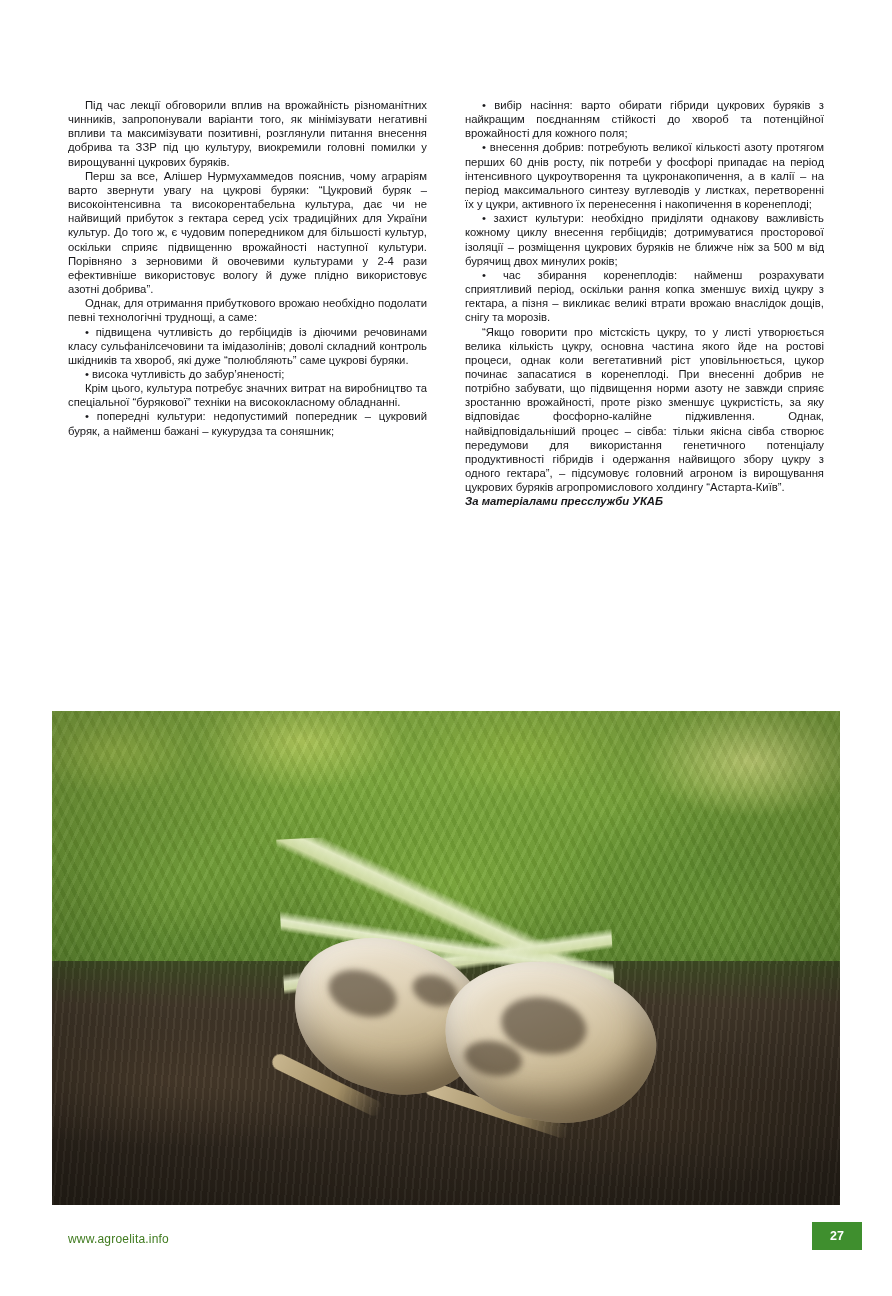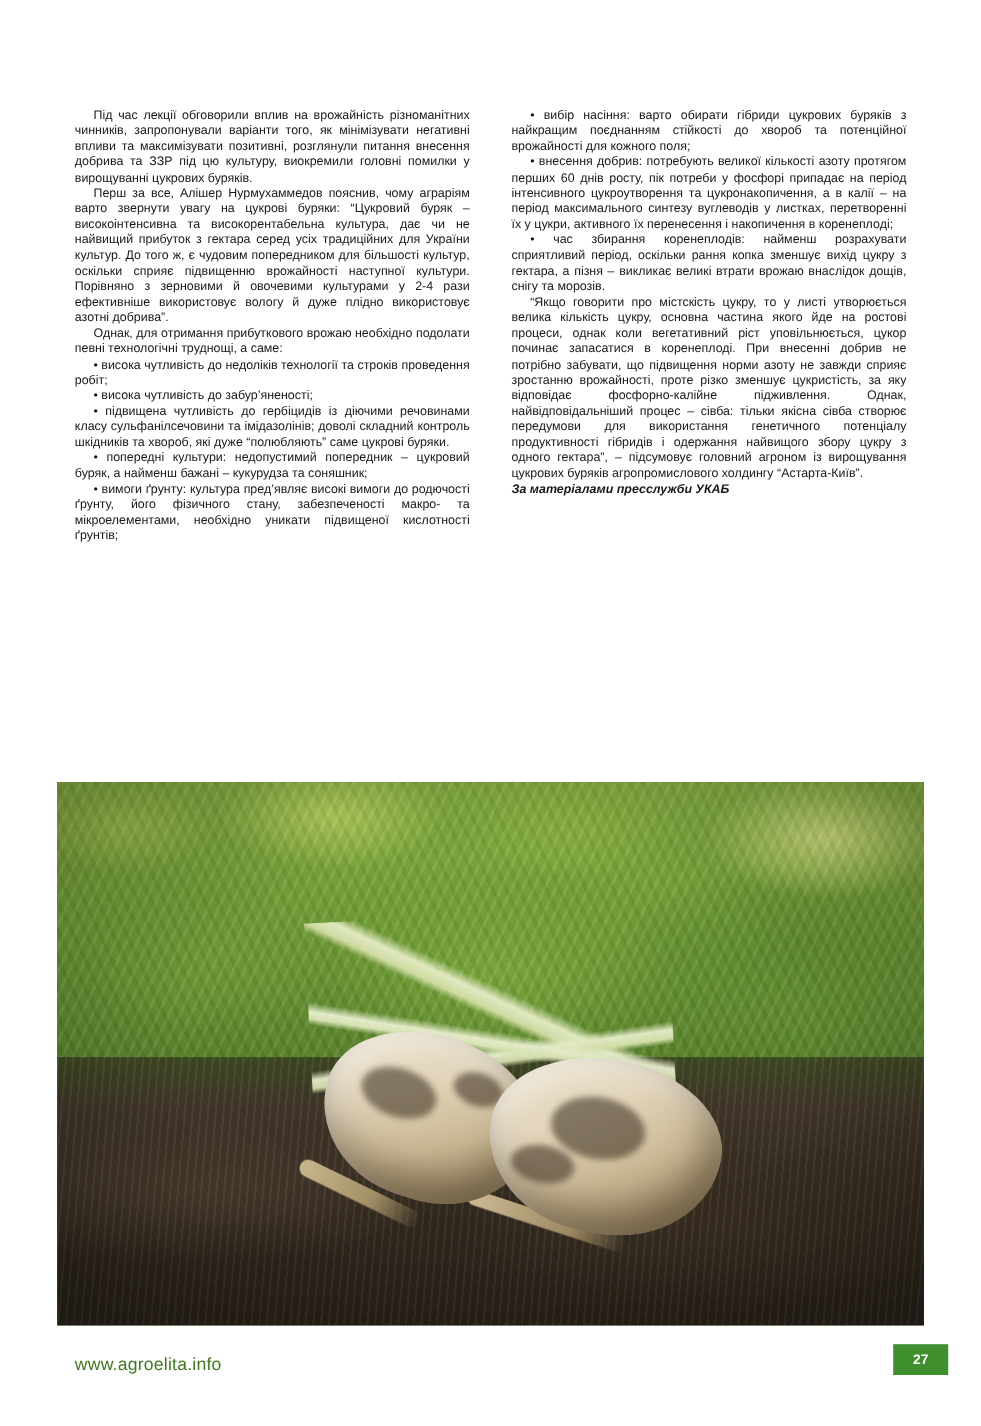--- a/index.html
+++ b/index.html
@@ -139,21 +139,21 @@
     background: linear-gradient(90deg,#cdbb95 0%, #9d8a62 65%, rgba(120,102,70,0) 100%); border-radius: 10px; filter: blur(.6px);}
   .ph-vignette {
     position: absolute;
     left: 0; top: 0; width: 788px; height: 494px;
     background: radial-gradient(ellipse 520px 330px at 394px 247px, rgba(0,0,0,0) 55%, rgba(0,0,0,0.22) 100%);
   }
   .footer-url {
     position: absolute;
     left: 68px;
     top: 1232px;
-    font-size: 16px;
+    font-size: 12px;
     color: #3f7a1e;
     letter-spacing: .2px;
   }
   .page-badge {
     position: absolute;
     left: 812px;
     top: 1222px;
     width: 50px;
     height: 28px;
     background: #3f8f2e;
@@ -169,30 +169,30 @@
 <body>
 
 <div class="page">
 
   <div class="columns">
 
     <div class="col">
       <p class="indent">Під час лекції обговорили вплив на врожайність різноманітних чинників, запропонували варіанти того, як мінімізувати негативні впливи та максимізувати позитивні, розглянули питання внесення добрива та ЗЗР під цю культуру, виокремили головні помилки у вирощуванні цукрових буряків.</p>
       <p class="indent">Перш за все, Алішер Нурмухаммедов пояснив, чому аграріям варто звернути увагу на цукрові буряки: “Цукровий буряк – високоінтенсивна та високорентабельна культура, дає чи не найвищий прибуток з гектара серед усіх традиційних для України культур. До того ж, є чудовим попередником для більшості культур, оскільки сприяє підвищенню врожайності наступної культури. Порівняно з зерновими й овочевими культурами у 2-4 рази ефективніше використовує вологу й дуже плідно використовує азотні добрива”.</p>
       <p class="indent">Однак, для отримання прибуткового врожаю необхідно подолати певні технологічні труднощі, а саме:</p>
-      <p class="bullet">• висока чутливість до недоліків технології та строків проведення робіт;</p>
+      <p class="bullet">• підвищена чутливість до гербіцидів із діючими речовинами класу сульфанілсечовини та імідазолінів; доволі складний контроль шкідників та хвороб, які дуже “полюбляють” саме цукрові буряки.</p>
       <p class="bullet">• висока чутливість до забур’яненості;</p>
-      <p class="bullet">• підвищена чутливість до гербіцидів із діючими речовинами класу сульфанілсечовини та імідазолінів; доволі складний контроль шкідників та хвороб, які дуже “полюбляють” саме цукрові буряки.</p>
+      <p class="indent">Крім цього, культура потребує значних витрат на виробництво та спеціальної “бурякової” техніки на висококласному обладнанні.</p>
       <p class="bullet">• попередні культури: недопустимий попередник – цукровий буряк, а найменш бажані – кукурудза та соняшник;</p>
-      <p class="bullet">• вимоги ґрунту: культура пред’являє високі вимоги до родючості ґрунту, його фізичного стану, забезпеченості макро- та мікроелементами, необхідно уникати підвищеної кислотності ґрунтів;</p>
     </div>
 
     <div class="col">
       <p class="bullet">• вибір насіння: варто обирати гібриди цукрових буряків з найкращим поєднанням стійкості до хвороб та потенційної врожайності для кожного поля;</p>
       <p class="bullet">• внесення добрив: потребують великої кількості азоту протягом перших 60 днів росту, пік потреби у фосфорі припадає на період інтенсивного цукроутворення та цукронакопичення, а в калії – на період максимального синтезу вуглеводів у листках, перетворенні їх у цукри, активного їх перенесення і накопичення в коренеплоді;</p>
+      <p class="bullet">• захист культури: необхідно приділяти однакову важливість кожному циклу внесення гербіцидів; дотримуватися просторової ізоляції – розміщення цукрових буряків не ближче ніж за 500 м від бурячищ двох минулих років;</p>
       <p class="bullet">• час збирання коренеплодів: найменш розрахувати сприятливий період, оскільки рання копка зменшує вихід цукру з гектара, а пізня – викликає великі втрати врожаю внаслідок дощів, снігу та морозів.</p>
       <p class="indent">“Якщо говорити про містскість цукру, то у листі утворюється велика кількість цукру, основна частина якого йде на ростові процеси, однак коли вегетативний ріст уповільнюється, цукор починає запасатися в коренеплоді. При внесенні добрив не потрібно забувати, що підвищення норми азоту не завжди сприяє зростанню врожайності, проте різко зменшує цукристість, за яку відповідає фосфорно-калійне підживлення. Однак, найвідповідальніший процес – сівба: тільки якісна сівба створює передумови для використання генетичного потенціалу продуктивності гібридів і одержання найвищого збору цукру з одного гектара”, – підсумовує головний агроном із вирощування цукрових буряків агропромислового холдингу “Астарта-Київ”.</p>
       <p class="sig">За матеріалами пресслужби УКАБ</p>
     </div>
 
   </div>
 
   <div class="photo-wrap">
     <div class="photo">
       <div class="ph-leaves"></div>

